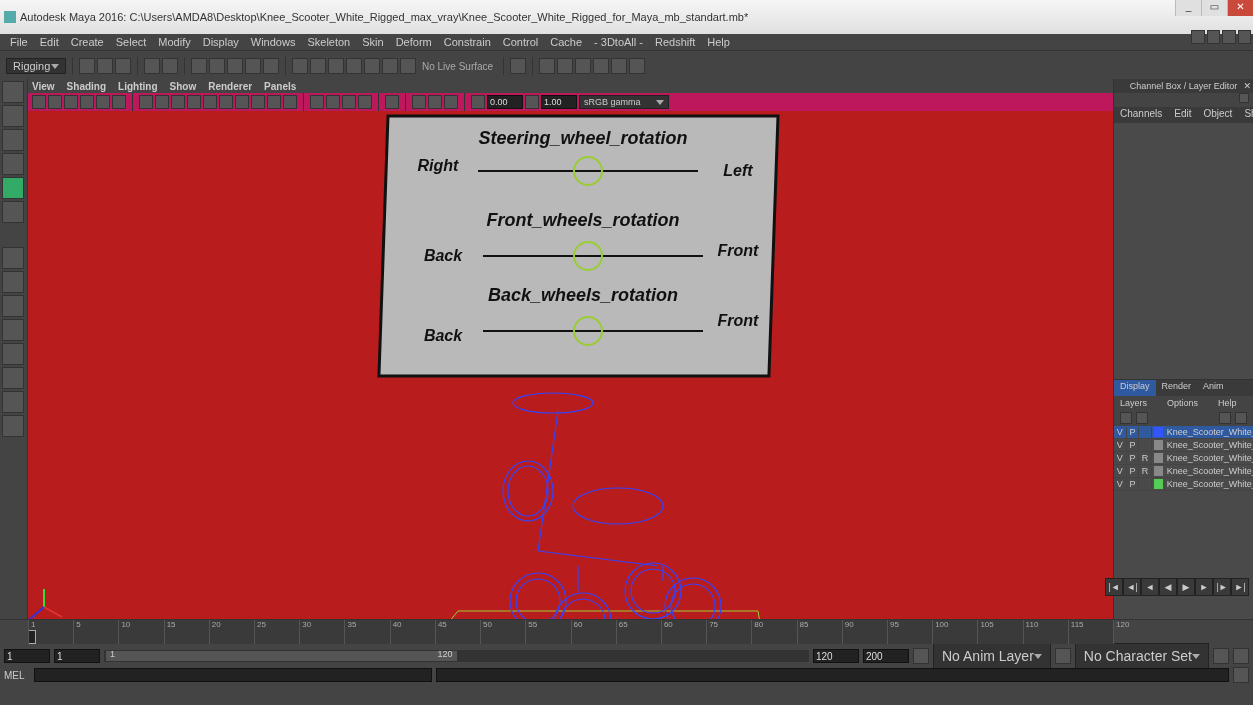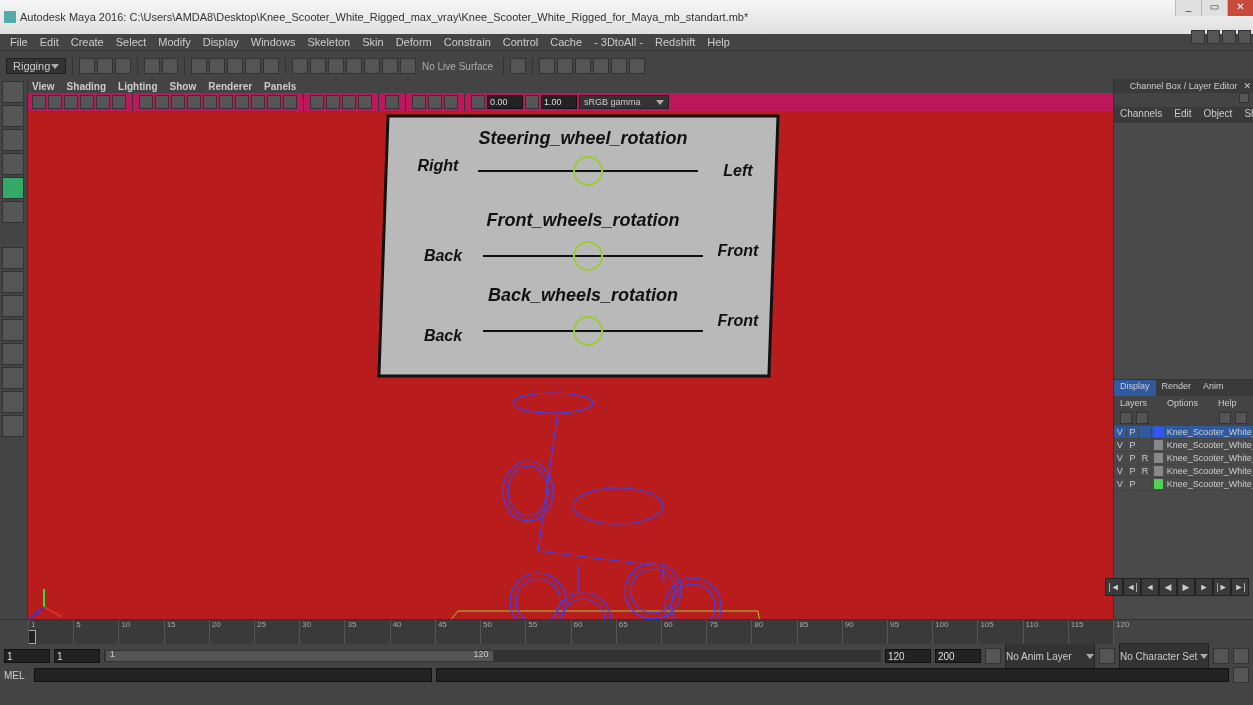--- a/index.html
+++ b/index.html
@@ -71,21 +71,21 @@
 .time-ruler { height: 24px; background: #3a3a3a; position: relative; margin: 0 140px 0 28px; }
 .time-ruler .tick { position: absolute; top: 0; height: 100%; border-left: 1px solid #555; font-size: 8px; color: #aaa; padding-left: 2px; }
 .time-ruler .cursor { position: absolute; left: 0; top: 10px; width: 8px; height: 14px; background: #222; border: 1px solid #aaa; }
 .playback { position: absolute; right: 4px; bottom: 48px; height: 20px; display: flex; gap: 0; }
 .playback .pb { width: 18px; height: 18px; background: #3a3a3a; border: 1px solid #222; font-size: 9px; text-align: center; line-height: 16px; }
 
 .range-row { height: 20px; display: flex; align-items: center; padding: 0 4px; gap: 4px; }
 .range-in { width: 46px; height: 14px; background: #222; border: 1px solid #111; color: #ddd; font-size: 10px; padding: 0 2px; }
 .range-slider { flex: 1; height: 12px; background: #333; position: relative; }
 .range-slider .bar { position: absolute; left: 2px; right: 50%; top: 1px; bottom: 1px; background: #555; }
-.range-drop { background: #333; border: 1px solid #222; font-size: 10px; height: 26px; padding: 0 0; min-width: 90px; display: flex; align-items: center; justify-content: space-between; }
+.range-drop { background: #333; border: 1px solid #222; font-size: 14px; height: 26px; padding: 0 8px; min-width: 90px; display: flex; align-items: center; justify-content: space-between; }
 
 .cmd-row { height: 18px; display: flex; align-items: center; padding: 0 4px; gap: 4px; }
 .cmd-label { font-size: 10px; width: 26px; }
 .cmd-in { flex: 1; height: 14px; background: #222; border: 1px solid #111; }
 
 .help-row { height: 16px; font-size: 10px; padding: 0 6px; color: #aaa; display: flex; align-items: center; background: #3e3e3e; }
 
 
 .far-right { position: absolute; right: 0; top: 30px; width: 62px; height: 20px; display: flex; gap: 2px; justify-content: flex-end; padding-right: 2px;}
 .far-right .ico { width: 14px; height: 14px; }

